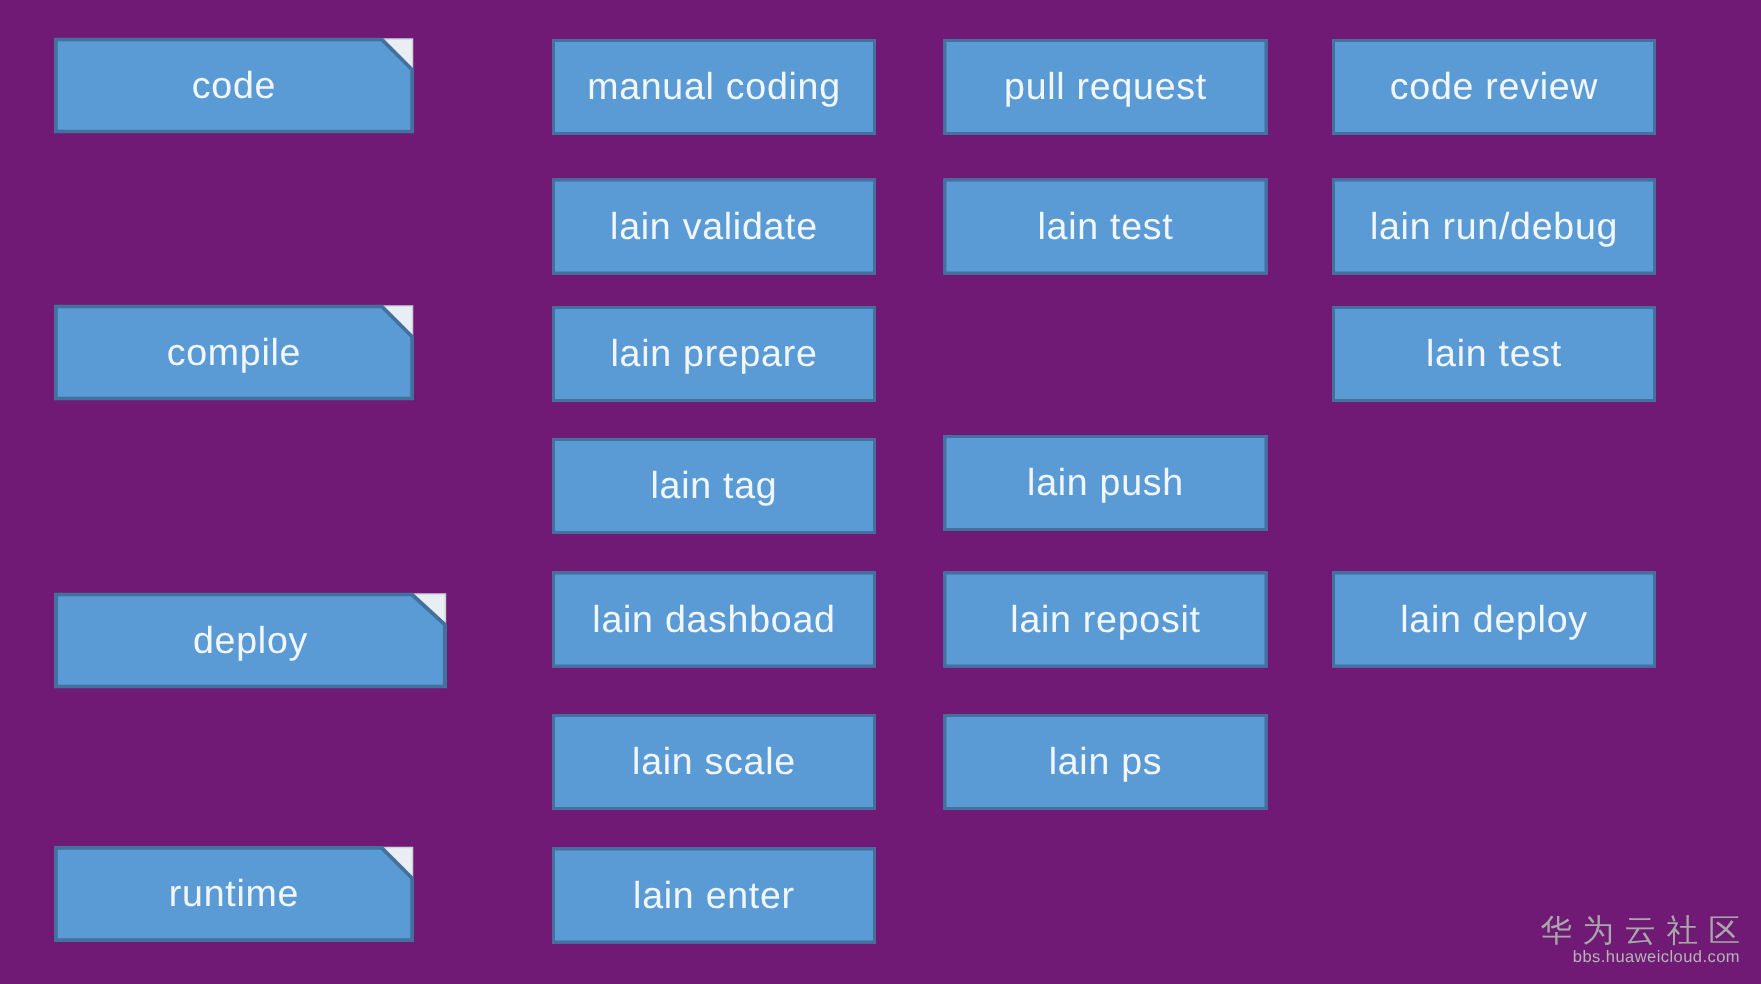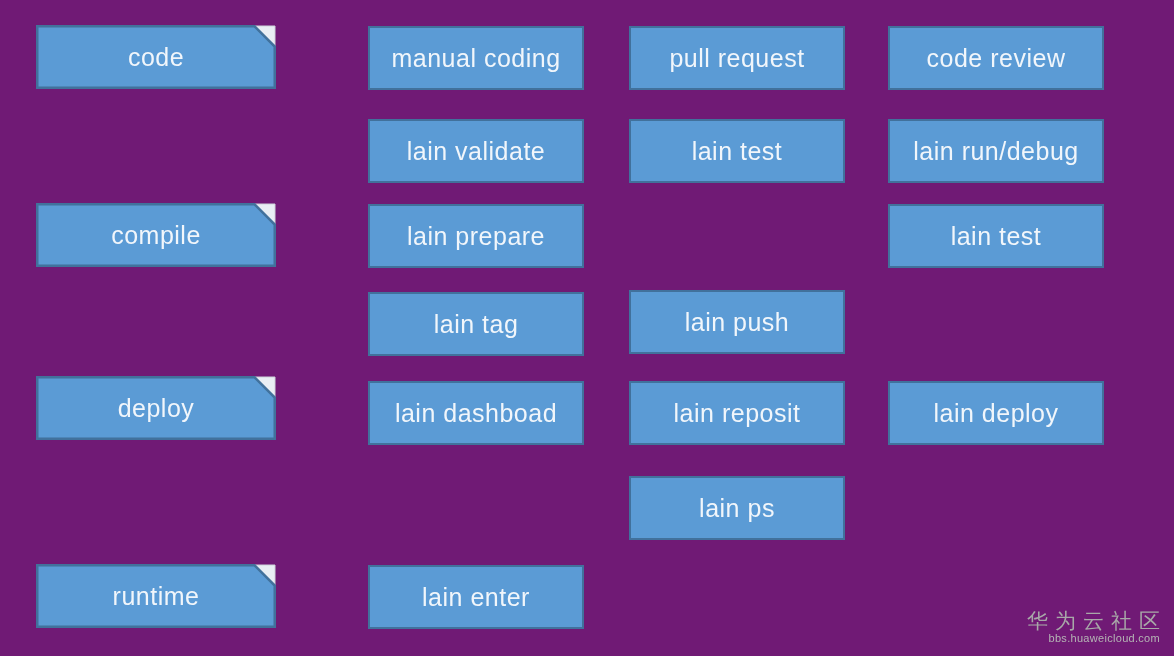--- a/index.html
+++ b/index.html
@@ -68,21 +68,21 @@
   </div>
 
   <div class="stage" style="left:36px;top:203px;">
     <svg viewBox="0 0 240 64" preserveAspectRatio="none">
       <path d="M219,1 L239,21 L239,1 Z" style="fill:#e9eef4;stroke:#cdd3da;stroke-width:1"></path>
       <polygon points="1.25,1.25 218.5,1.25 238.75,21.5 238.75,62.75 1.25,62.75" style="fill:var(--box-fill);stroke:var(--box-border);stroke-width:2.5"></polygon>
     </svg>
     <span class="label">compile</span>
   </div>
 
-  <div class="stage" style="left:36px;top:376px;">
+  <div class="stage" style="left:36px;top:395px;padding-left:22px;">
     <svg viewBox="0 0 240 64" preserveAspectRatio="none">
       <path d="M219,1 L239,21 L239,1 Z" style="fill:#e9eef4;stroke:#cdd3da;stroke-width:1"></path>
       <polygon points="1.25,1.25 218.5,1.25 238.75,21.5 238.75,62.75 1.25,62.75" style="fill:var(--box-fill);stroke:var(--box-border);stroke-width:2.5"></polygon>
     </svg>
     <span class="label">deploy</span>
   </div>
 
   <div class="stage" style="left:36px;top:564px;">
     <svg viewBox="0 0 240 64" preserveAspectRatio="none">
       <path d="M219,1 L239,21 L239,1 Z" style="fill:#e9eef4;stroke:#cdd3da;stroke-width:1"></path>
@@ -128,20 +128,23 @@
   <div class="cell" style="left:368px;top:381px;padding-left:12px;">
     <span class="label">lain dashboad</span>
   </div>
   <div class="cell" style="left:629px;top:381px;">
     <span class="label">lain reposit</span>
   </div>
   <div class="cell" style="left:888px;top:381px;">
     <span class="label">lain deploy</span>
   </div>
 
+  <div class="cell" style="left:368px;top:476px;">
+    <span class="label">lain scale</span>
+  </div>
   <div class="cell" style="left:629px;top:476px;">
     <span class="label">lain ps</span>
   </div>
 
   <div class="cell" style="left:368px;top:565px;">
     <span class="label">lain enter</span>
   </div>
 
   <div id="watermark">
     <div class="wm-title">华为云社区</div>

